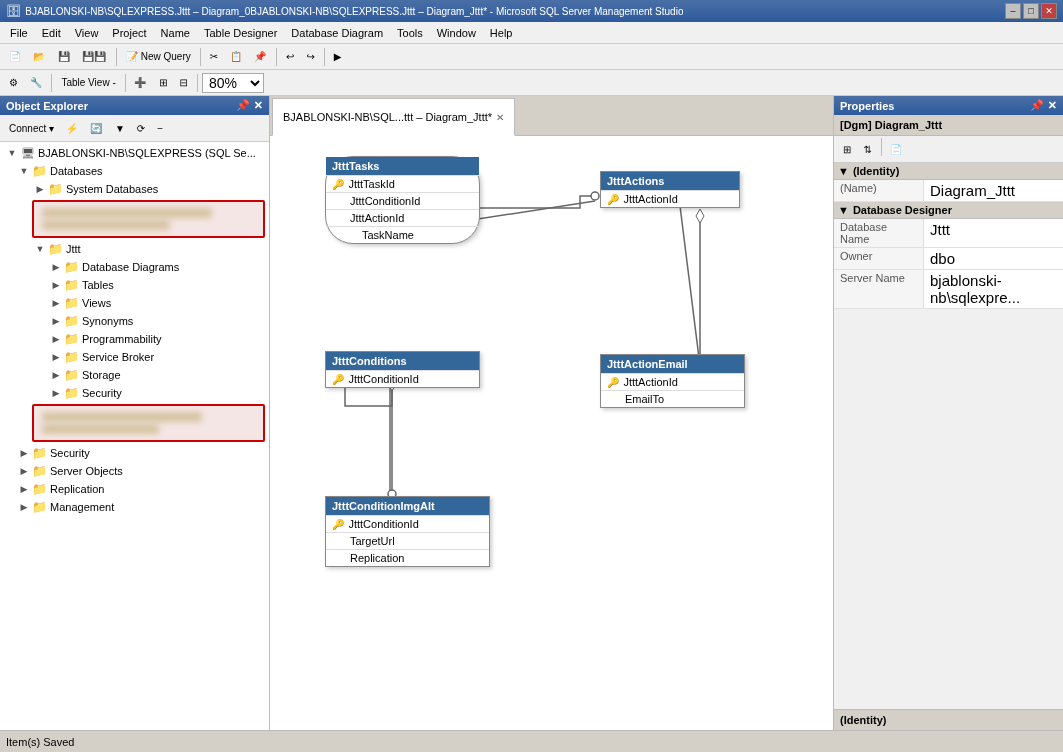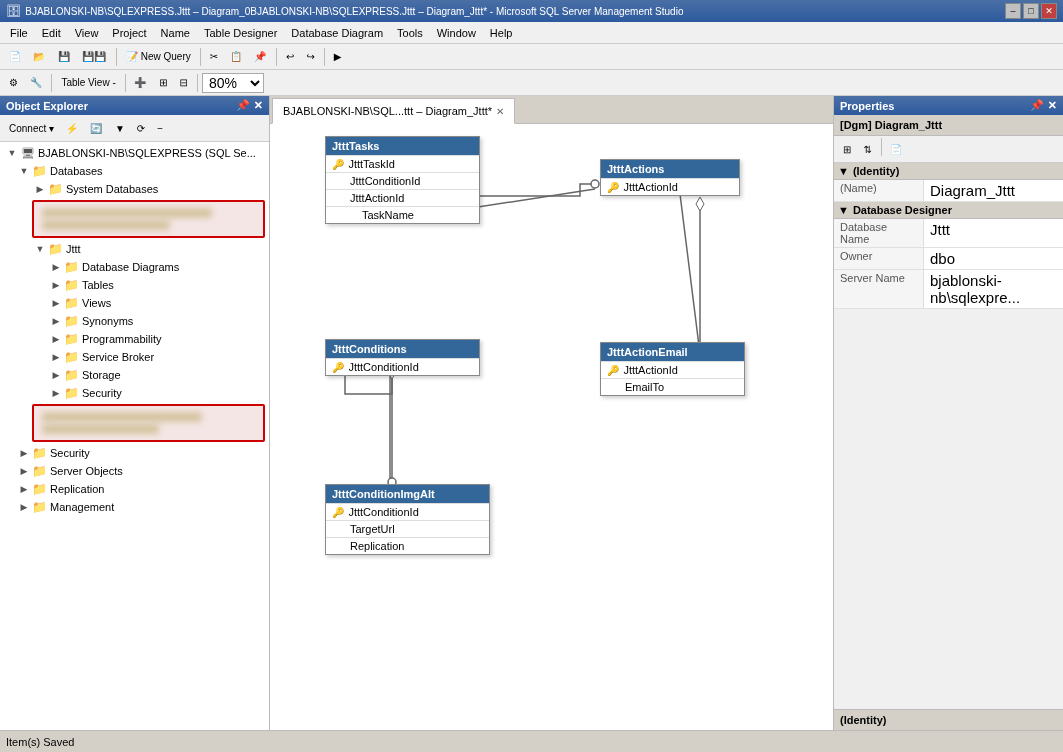--- a/index.html
+++ b/index.html
@@ -34,21 +34,21 @@
     .tree-icon { width: 16px; height: 16px; margin-right: 2px; flex-shrink: 0; display: flex; align-items: center; justify-content: center; }
     .folder-icon { color: #f4c542; font-size: 12px; }
     .tree-label { font-size: 11px; }
     .tree-indent { padding-left: 16px; }
     .blurred-item { background: #f5e6e6; border: 2px solid #cc0000; padding: 4px 8px; margin: 2px 4px; border-radius: 2px; }
     .blur-text { filter: blur(3px); background: #d4c4a0; height: 10px; border-radius: 2px; margin: 2px 0; }
 
     
     #center-panel { flex: 1; display: flex; flex-direction: column; background: #e8e4de; overflow: hidden; }
     #tab-bar { background: #d4d0c8; display: flex; align-items: flex-end; padding: 2px 2px 0; border-bottom: 1px solid #bbb; }
-    .tab { background: #d4d0c8; border: 1px solid #bbb; border-bottom: none; padding: 6px 10px; font-size: 11px; cursor: pointer; display: flex; align-items: center; gap: 4px; }
+    .tab { background: #d4d0c8; border: 1px solid #bbb; border-bottom: none; padding: 12px 10px; font-size: 11px; cursor: pointer; display: flex; align-items: center; gap: 4px; }
     .tab.active { background: white; border-bottom: 1px solid white; margin-bottom: -1px; }
     .tab-close { font-size: 10px; color: #666; cursor: pointer; }
     #diagram-area { flex: 1; background: white; overflow: auto; position: relative; padding: 10px; }
 
     
     .db-table { position: absolute; background: white; border: 1px solid #888; min-width: 140px; font-size: 11px; box-shadow: 2px 2px 4px rgba(0,0,0,0.2); }
     .db-table-header { background: #336699; color: white; padding: 3px 6px; font-weight: bold; font-size: 11px; }
     .db-table-row { padding: 2px 6px; border-top: 1px solid #ddd; display: flex; align-items: center; gap: 4px; }
     .pk-icon { color: #ccaa00; font-size: 10px; }
 
@@ -296,21 +296,21 @@
 
         <polyline points="430,80 430,160 430,228" stroke="#666" stroke-width="1.5" fill="none"></polyline>
         <polygon points="426,80 430,73 434,80 430,87" fill="white" stroke="#666" stroke-width="1"></polygon>
         <circle cx="430" cy="228" r="4" fill="white" stroke="#666" stroke-width="1.5"></circle>
 
         <polyline points="122,248 122,358" stroke="#666" stroke-width="1.5" fill="none"></polyline>
         <polygon points="118,248 122,241 126,248 122,255" fill="white" stroke="#666" stroke-width="1"></polygon>
         <circle cx="122" cy="358" r="4" fill="white" stroke="#666" stroke-width="1.5"></circle>
       </svg>
 
-      <div class="db-table" style="left:55px; top:12px; min-width:155px;">
+      <div class="db-table" style="left:55px; top:20px; min-width:155px;border-radius:28px;">
         <div class="db-table-header">JtttTasks</div>
         <div class="db-table-row">
           <span class="pk-icon">🔑</span>
           <span>JtttTaskId</span>
         </div>
         <div class="db-table-row">
           <span style="margin-left:18px;">JtttConditionId</span>
         </div>
         <div class="db-table-row">
           <span style="margin-left:18px;">JtttActionId</span>

